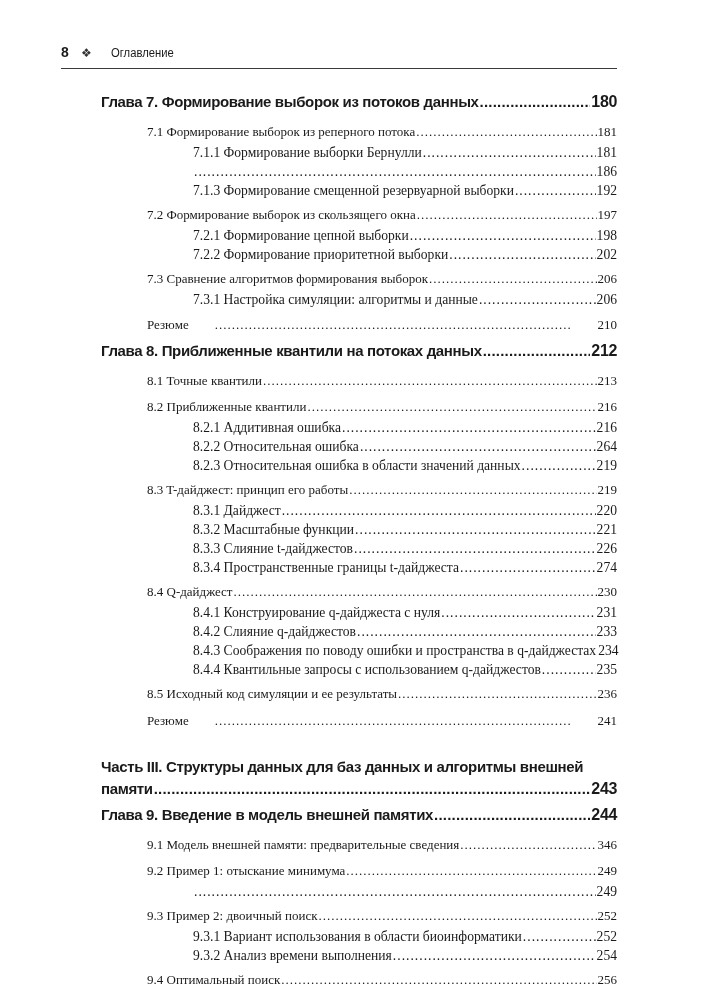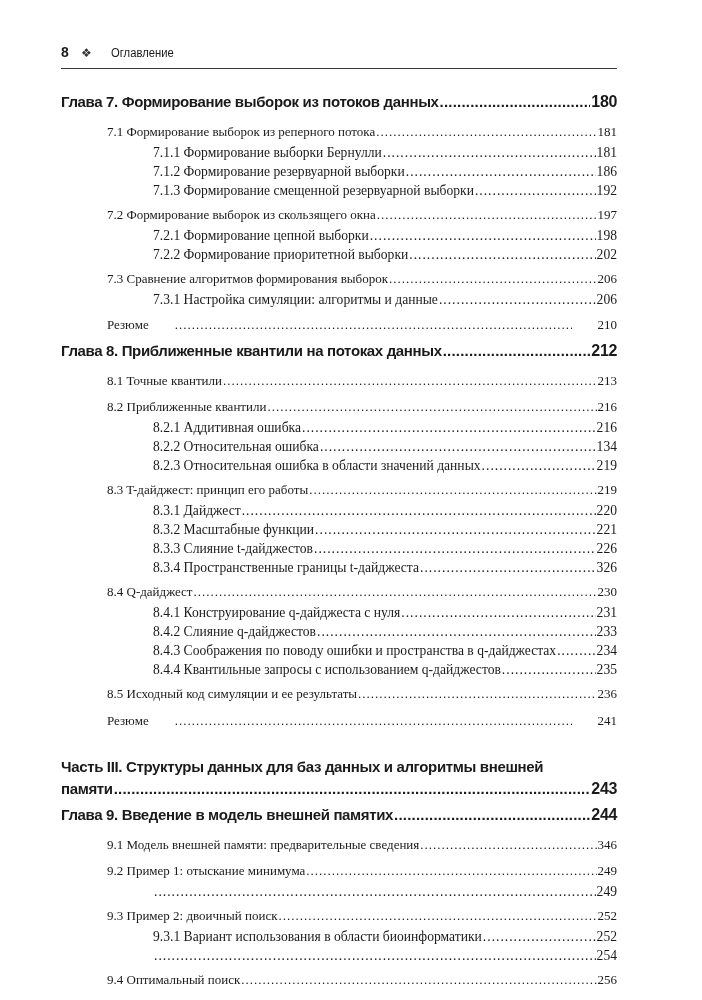--- a/index.html
+++ b/index.html
@@ -44,20 +44,21 @@
       transform: scaleX(0.9);
       transform-origin: left;
     }
     .toc {
       margin-top: 18px;
     }
     .row {
       display: flex;
       align-items: baseline;
       position: relative;
+      margin-left: 40px;
     }
     .row .label {
       white-space: nowrap;
       flex: 0 0 auto;
     }
     .row .leader {
       flex: 1 1 auto;
       overflow: hidden;
       white-space: nowrap;
       margin: 0 1px;
@@ -152,21 +153,20 @@
       <span class="label">7.1 Формирование выборок из реперного потока</span>
       <span class="leader"></span>
       <span class="page-no">181</span>
     </div>
     <div class="row l2" style="padding-left:92px">
       <span class="label">7.1.1 Формирование выборки Бернулли</span>
       <span class="leader"></span>
       <span class="page-no">181</span>
     </div>
     <div class="row l2" style="padding-left:92px">
-      <span class="label">7.1.2 Формирование резервуарной выборки</span>
       <span class="leader"></span>
       <span class="page-no">186</span>
     </div>
     <div class="row l2" style="padding-left:92px">
       <span class="label">7.1.3 Формирование смещенной резервуарной выборки</span>
       <span class="leader"></span>
       <span class="page-no">192</span>
     </div>
 
     <div class="row l1">
@@ -220,21 +220,21 @@
       <span class="page-no">216</span>
     </div>
     <div class="row l2" style="padding-left:92px">
       <span class="label">8.2.1 Аддитивная ошибка</span>
       <span class="leader"></span>
       <span class="page-no">216</span>
     </div>
     <div class="row l2" style="padding-left:92px">
       <span class="label">8.2.2 Относительная ошибка</span>
       <span class="leader"></span>
-      <span class="page-no">134</span>
+      <span class="page-no">264</span>
     </div>
     <div class="row l2" style="padding-left:92px">
       <span class="label">8.2.3 Относительная ошибка в области значений данных</span>
       <span class="leader"></span>
       <span class="page-no">219</span>
     </div>
 
     <div class="row l1">
       <span class="label">8.3 T-дайджест: принцип его работы</span>
       <span class="leader"></span>
@@ -251,21 +251,21 @@
       <span class="page-no">221</span>
     </div>
     <div class="row l2" style="padding-left:92px">
       <span class="label">8.3.3 Слияние t-дайджестов</span>
       <span class="leader"></span>
       <span class="page-no">226</span>
     </div>
     <div class="row l2" style="padding-left:92px">
       <span class="label">8.3.4 Пространственные границы t-дайджеста</span>
       <span class="leader"></span>
-      <span class="page-no">326</span>
+      <span class="page-no">274</span>
     </div>
 
     <div class="row l1">
       <span class="label">8.4 Q-дайджест</span>
       <span class="leader"></span>
       <span class="page-no">230</span>
     </div>
     <div class="row l2" style="padding-left:92px">
       <span class="label">8.4.1 Конструирование q-дайджеста с нуля</span>
       <span class="leader"></span>
@@ -338,20 +338,21 @@
       <span class="label">9.3 Пример 2: двоичный поиск</span>
       <span class="leader"></span>
       <span class="page-no">252</span>
     </div>
     <div class="row l2" style="padding-left:92px">
       <span class="label">9.3.1 Вариант использования в области биоинформатики</span>
       <span class="leader"></span>
       <span class="page-no">252</span>
     </div>
     <div class="row l2" style="padding-left:92px">
+      <span class="label">9.3.2 Анализ времени выполнения</span>
       <span class="leader"></span>
       <span class="page-no">254</span>
     </div>
 
     <div class="row l1">
       <span class="label">9.4 Оптимальный поиск</span>
       <span class="leader"></span>
       <span class="page-no">256</span>
     </div>
 

